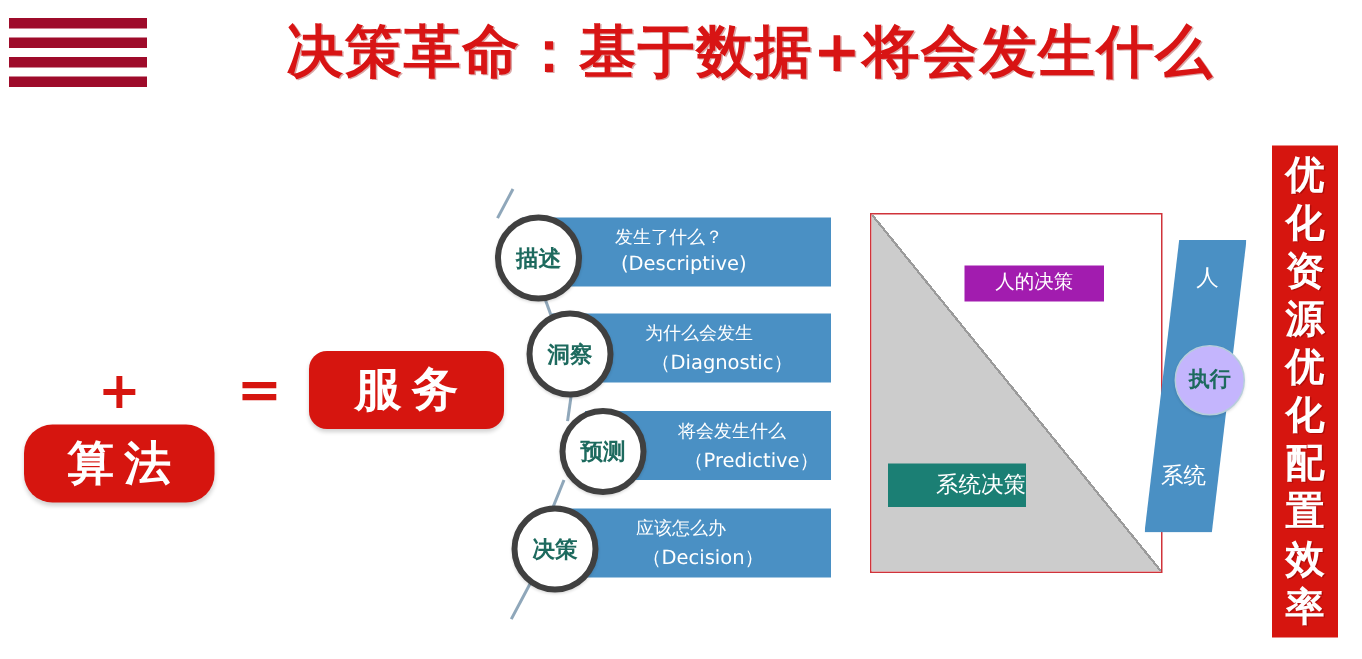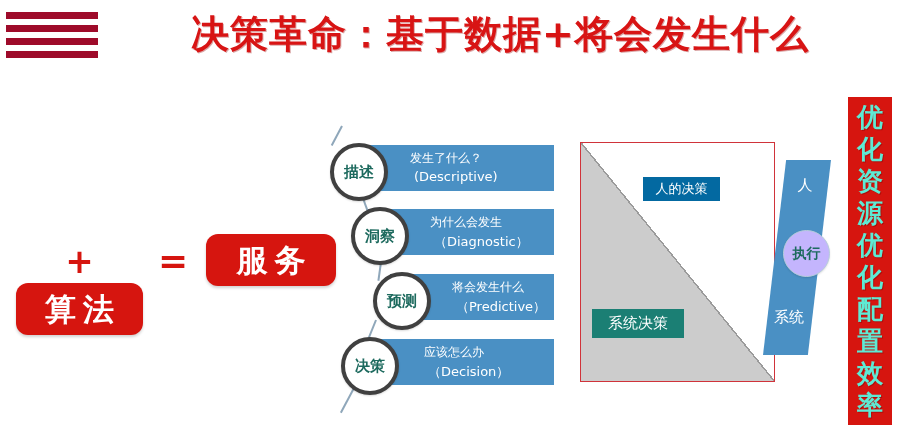--- a/index.html
+++ b/index.html
@@ -76,20 +76,21 @@
   }
   #box-algorithm {
     left: 16px;
     top: 283px;
     width: 127px;
     height: 52px;
     line-height: 52px;
     font-size: 31px;
     letter-spacing: 7px;
     text-indent: 7px;
+    border-radius: 19px;
   }
   #box-service {
     left: 206px;
     top: 234px;
     width: 130px;
     height: 52px;
     line-height: 52px;
     font-size: 31px;
     letter-spacing: 7px;
     text-indent: 7px;
@@ -176,39 +177,39 @@
     left: 0;
     top: 0;
     width: 100%;
     height: 100%;
     background: linear-gradient(to bottom left, transparent 49.7%, #9b9b9b 49.7%, #9b9b9b 50.2%, #cccccc 50.2%);
   }
   #label-human {
     position: absolute;
     left: 643px;
     top: 177px;
-    width: 77px;
+    width: 93px;
     height: 24px;
     line-height: 24px;
-    background: #0369a1;
+    background: #a21caf;
     color: #ffffff;
     font-size: 13px;
     text-align: center;
   }
   #label-system {
     position: absolute;
     left: 592px;
     top: 309px;
     width: 92px;
     height: 29px;
     line-height: 29px;
     background: #1b7f74;
     color: #ffffff;
     font-size: 15px;
-    text-align: center;
+    text-align: right;
   }
 
   
   #exec-band {
     position: absolute;
     left: 763px;
     top: 160px;
     width: 68px;
     height: 195px;
   }
@@ -248,21 +249,21 @@
   }
 
   
   #right-banner {
     position: absolute;
     left: 848px;
     top: 97px;
     width: 44px;
     height: 328px;
     background: #d6150f;
-    color: #5eead4;
+    color: #ffffff;
     font-size: 26px;
     font-weight: bold;
     line-height: 32px;
     text-align: center;
     padding-top: 4px;
     box-sizing: border-box;
     writing-mode: horizontal-tb;
     word-break: break-all;
     letter-spacing: 0;
     text-shadow: 1px 1px 0 rgba(120,0,0,0.4);

